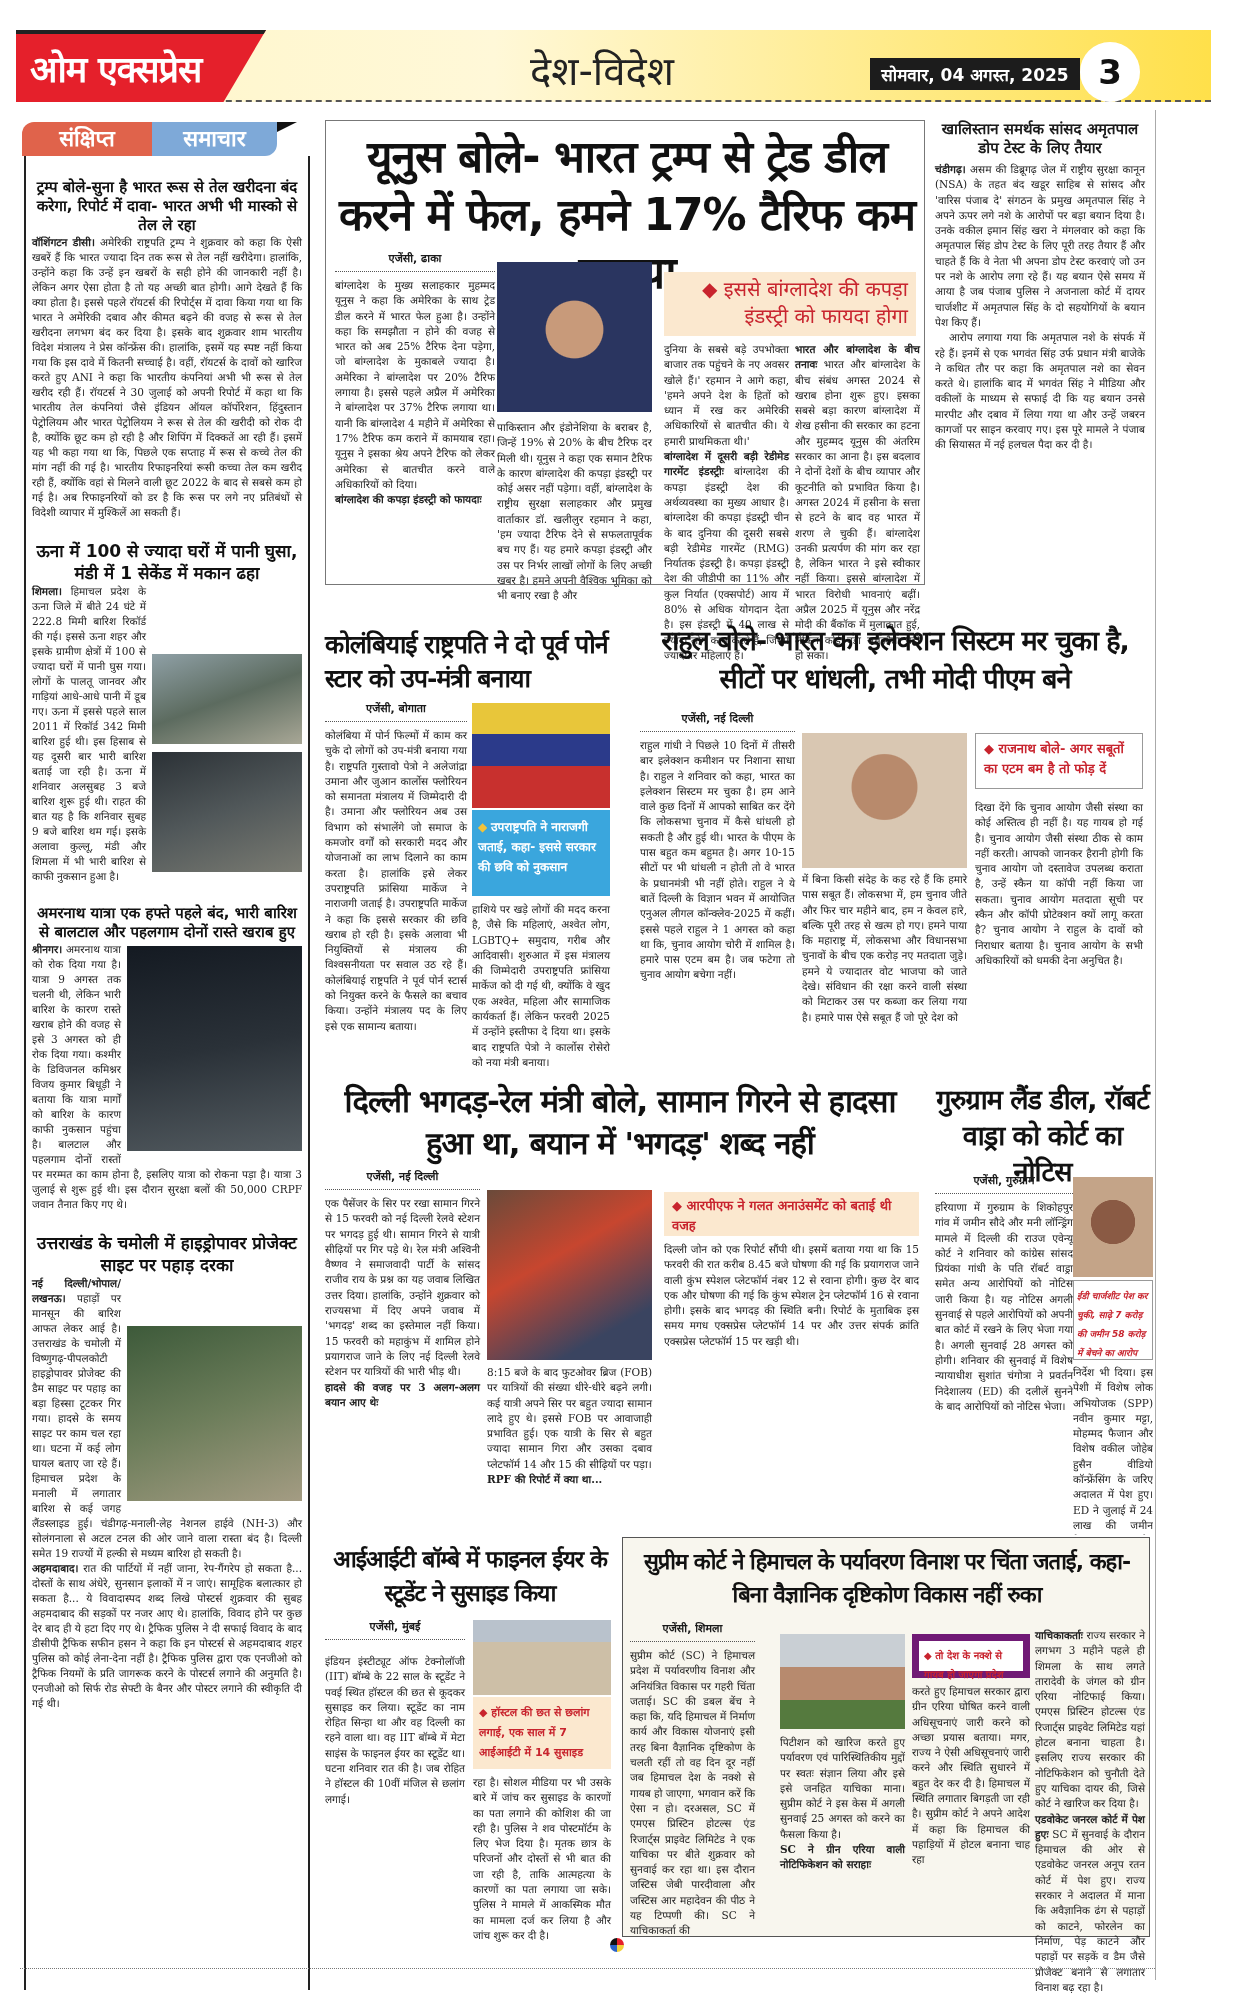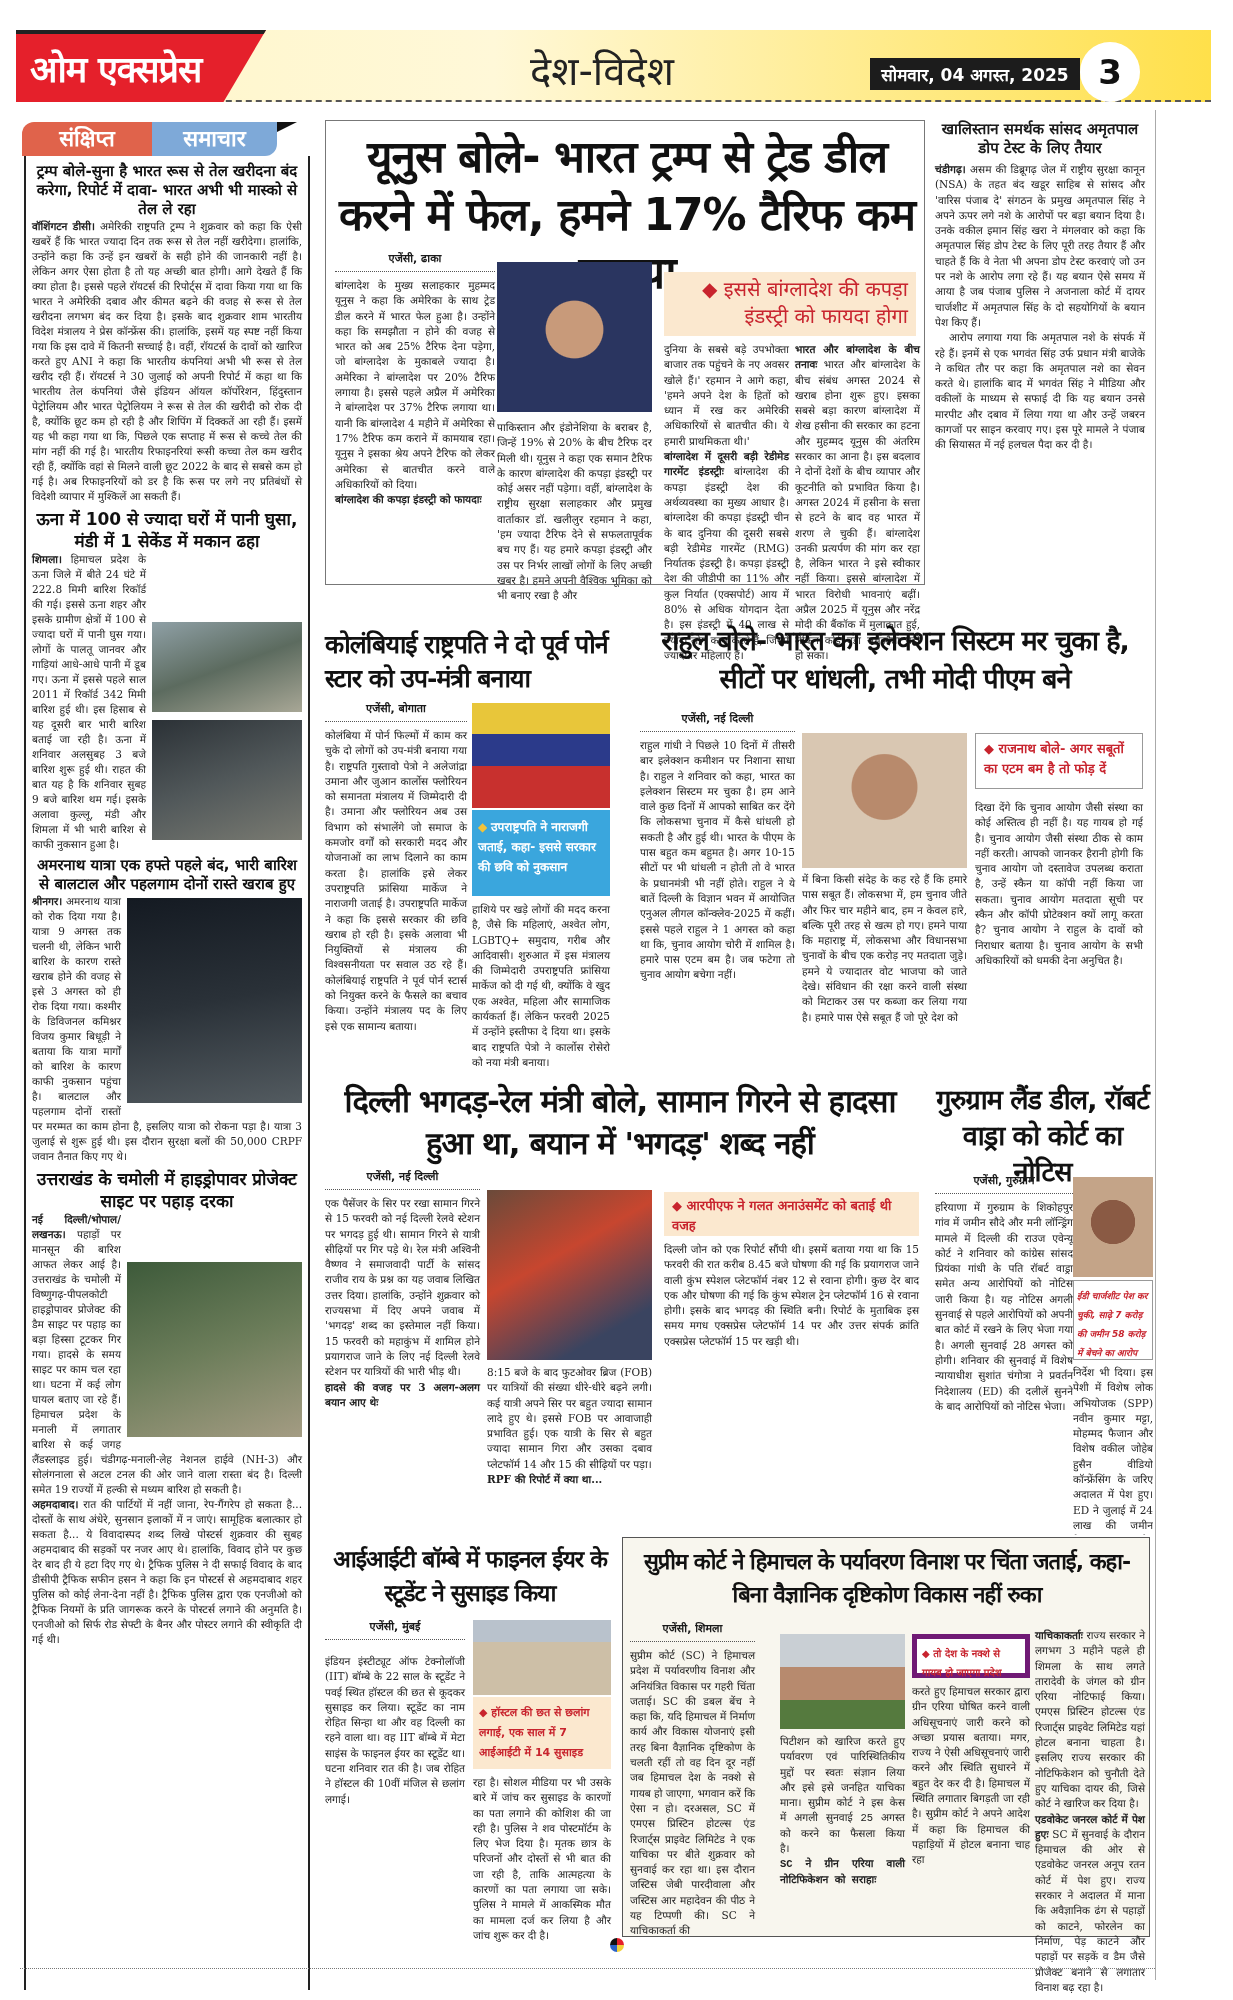--- a/index.html
+++ b/index.html
@@ -10,21 +10,21 @@
   .logo { left: 16px; top: 30px; width: 250px; height: 72px; background: #e5202b; clip-path: polygon(0 0, 100% 0, 83% 100%, 0 100%); border-top: 4px solid #222; }
   .logo span { position: absolute; left: 14px; top: 10px; color: #fff; font-family: "DejaVu Sans", sans-serif; font-weight: bold; font-size: 36px; letter-spacing: -1px; }
   .section { left: 530px; top: 42px; font-family: "DejaVu Sans", sans-serif; font-size: 40px; color: #222; }
   .datebox { left: 870px; top: 58px; width: 210px; height: 32px; background: #1c1c1c; color: #fff; font-family: "DejaVu Sans", sans-serif; font-weight: bold; font-size: 17px; display:flex; align-items:center; justify-content:center; }
   .pageno { left: 1080px; top: 42px; width: 60px; height: 60px; border-radius: 50%; background: #fff; font-family: "DejaVu Sans", sans-serif; font-weight: bold; font-size: 34px; display:flex; align-items:center; justify-content:center; color:#111; }
   
   .brief-tab { left: 22px; top: 122px; height: 34px; display:flex; }
   .brief-tab .t1 { width: 130px; background:#e0634b; color:#fff; font-weight:bold; font-size:22px; font-family:"DejaVu Sans",sans-serif; text-align:center; border-radius: 12px 0 0 0; line-height:34px; }
   .brief-tab .t2 { width: 125px; background:#7ea9d8; color:#fff; font-weight:bold; font-size:22px; font-family:"DejaVu Sans",sans-serif; text-align:center; border-radius: 0 0 12px 0; line-height:34px; }
   .brief { left: 24px; top: 156px; width: 286px; height: 1834px; border-left: 2px solid #222; border-right: 2px solid #222; padding: 2px 6px; }
-  .bh { font-family: "DejaVu Sans", sans-serif; font-weight: bold; font-size: 15px; line-height: 19px; text-align: center; color:#111; margin-top: 4px; }
+  .bh { font-family: "DejaVu Sans", sans-serif; font-weight: bold; font-size: 15px; line-height: 19px; text-align: center; color:#111; margin-top: 20px; }
   .bt { font-size: 10.5px; line-height: 15px; text-align: justify; color: #222; }
   .bt b { font-weight: bold; }
   .img { background: linear-gradient(135deg,#6b7a70,#3e4a44 60%,#8a8f7a); }
   
   .hl { font-family: "DejaVu Sans", sans-serif; font-weight: bold; color: #111; letter-spacing: -1px; }
   .dateline { font-family: "DejaVu Sans", sans-serif; font-size: 11px; font-weight: bold; text-align: center; border-bottom: 1px dotted #555; padding-bottom: 6px; }
   .col { font-size: 10.5px; line-height: 15.3px; text-align: justify; color: #222; }
   .callout { font-family: "DejaVu Sans", sans-serif; color: #c8242e; font-weight: bold; }
   .sb-title { font-family: "DejaVu Sans", sans-serif; font-weight:bold; font-size: 15px; text-align:center; line-height:19px; }
   .rule { background:#222; }
@@ -173,25 +173,25 @@
   <p class="col">रहा है। सोशल मीडिया पर भी उसके बारे में जांच कर सुसाइड के कारणों का पता लगाने की कोशिश की जा रही है। पुलिस ने शव पोस्टमॉर्टम के लिए भेज दिया है। मृतक छात्र के परिजनों और दोस्तों से भी बात की जा रही है, ताकि आत्महत्या के कारणों का पता लगाया जा सके। पुलिस ने मामले में आकस्मिक मौत का मामला दर्ज कर लिया है और जांच शुरू कर दी है।</p>
 </div>
 
 <div class="abs" style="left:622px;top:1537px;width:528px;height:400px;border:1px solid #555;background:#f8f6ee;"></div>
 <div class="abs hl" style="left:628px;top:1545px;width:518px;font-size:22px;line-height:33px;text-align:center;">सुप्रीम कोर्ट ने हिमाचल के पर्यावरण विनाश पर चिंता जताई, कहा- बिना वैज्ञानिक दृष्टिकोण विकास नहीं रुका</div>
 <div class="abs" style="left:630px;top:1620px;width:125px;">
   <div class="dateline">एजेंसी, शिमला</div>
   <p class="col" style="margin-top:6px;">सुप्रीम कोर्ट (SC) ने हिमाचल प्रदेश में पर्यावरणीय विनाश और अनियंत्रित विकास पर गहरी चिंता जताई। SC की डबल बेंच ने कहा कि, यदि हिमाचल में निर्माण कार्य और विकास योजनाएं इसी तरह बिना वैज्ञानिक दृष्टिकोण के चलती रहीं तो वह दिन दूर नहीं जब हिमाचल देश के नक्शे से गायब हो जाएगा, भगवान करें कि ऐसा न हो। दरअसल, SC में एमएस प्रिस्टिन होटल्स एंड रिजार्ट्स प्राइवेट लिमिटेड ने एक याचिका पर बीते शुक्रवार को सुनवाई कर रहा था। इस दौरान जस्टिस जेबी पारदीवाला और जस्टिस आर महादेवन की पीठ ने यह टिप्पणी की। SC ने याचिकाकर्ता की</p>
 </div>
 <div class="abs img" style="left:780px;top:1634px;width:125px;height:95px;background:linear-gradient(180deg,#c9cfd4 0 35%,#b78a6e 35% 70%,#557a3e 70% 100%);"></div>
-<div class="abs" style="left:780px;top:1735px;width:125px;font-family:Liberation Mono, monospace;">
+<div class="abs" style="left:780px;top:1735px;width:125px;">
   <p class="col">पिटीशन को खारिज करते हुए पर्यावरण एवं पारिस्थितिकीय मुद्दों पर स्वतः संज्ञान लिया और इसे इसे जनहित याचिका माना। सुप्रीम कोर्ट ने इस केस में अगली सुनवाई 25 अगस्त को करने का फैसला किया है।</p>
   <p class="col"><b>SC ने ग्रीन एरिया वाली नोटिफिकेशन को सराहाः</b></p>
 </div>
-<div class="abs" style="left:912px;top:1634px;width:118px;height:44px;border:5px solid #701a75;background:#fff;padding:3px 5px;">
+<div class="abs" style="left:912px;top:1634px;width:118px;height:44px;border:7px solid #701a75;background:#fff;padding:3px 5px;">
   <span class="callout" style="font-size:10px;">◆ </span><span class="callout" style="font-size:10px;line-height:15px;">तो देश के नक्शे से गायब हो जाएगा प्रदेश</span>
 </div>
 <div class="abs" style="left:912px;top:1684px;width:118px;">
   <p class="col">करते हुए हिमाचल सरकार द्वारा ग्रीन एरिया घोषित करने वाली अधिसूचनाएं जारी करने को अच्छा प्रयास बताया। मगर, राज्य ने ऐसी अधिसूचनाएं जारी करने और स्थिति सुधारने में बहुत देर कर दी है। हिमाचल में स्थिति लगातार बिगड़ती जा रही है। सुप्रीम कोर्ट ने अपने आदेश में कहा कि हिमाचल की पहाड़ियों में होटल बनाना चाह रहा</p>
 </div>
 <div class="abs" style="left:1035px;top:1628px;width:110px;">
   <p class="col"><b>याचिकाकर्ताः</b> <span>राज्य सरकार ने लगभग 3 महीने पहले ही शिमला के साथ लगते तारादेवी के जंगल को ग्रीन एरिया नोटिफाई किया। एमएस प्रिस्टिन होटल्स एंड रिजार्ट्स प्राइवेट लिमिटेड यहां होटल बनाना चाहता है। इसलिए राज्य सरकार की नोटिफिकेशन को चुनौती देते हुए याचिका दायर की, जिसे कोर्ट ने खारिज कर दिया है।</span></p>
   <p class="col"><b>एडवोकेट जनरल कोर्ट में पेश हुएः</b> <span>SC में सुनवाई के दौरान हिमाचल की ओर से एडवोकेट जनरल अनूप रतन कोर्ट में पेश हुए। राज्य सरकार ने अदालत में माना कि अवैज्ञानिक ढंग से पहाड़ों को काटने, फोरलेन का निर्माण, पेड़ काटने और पहाड़ों पर सड़कें व डैम जैसे प्रोजेक्ट बनाने से लगातार विनाश बढ़ रहा है।</span></p>
 </div>
 

